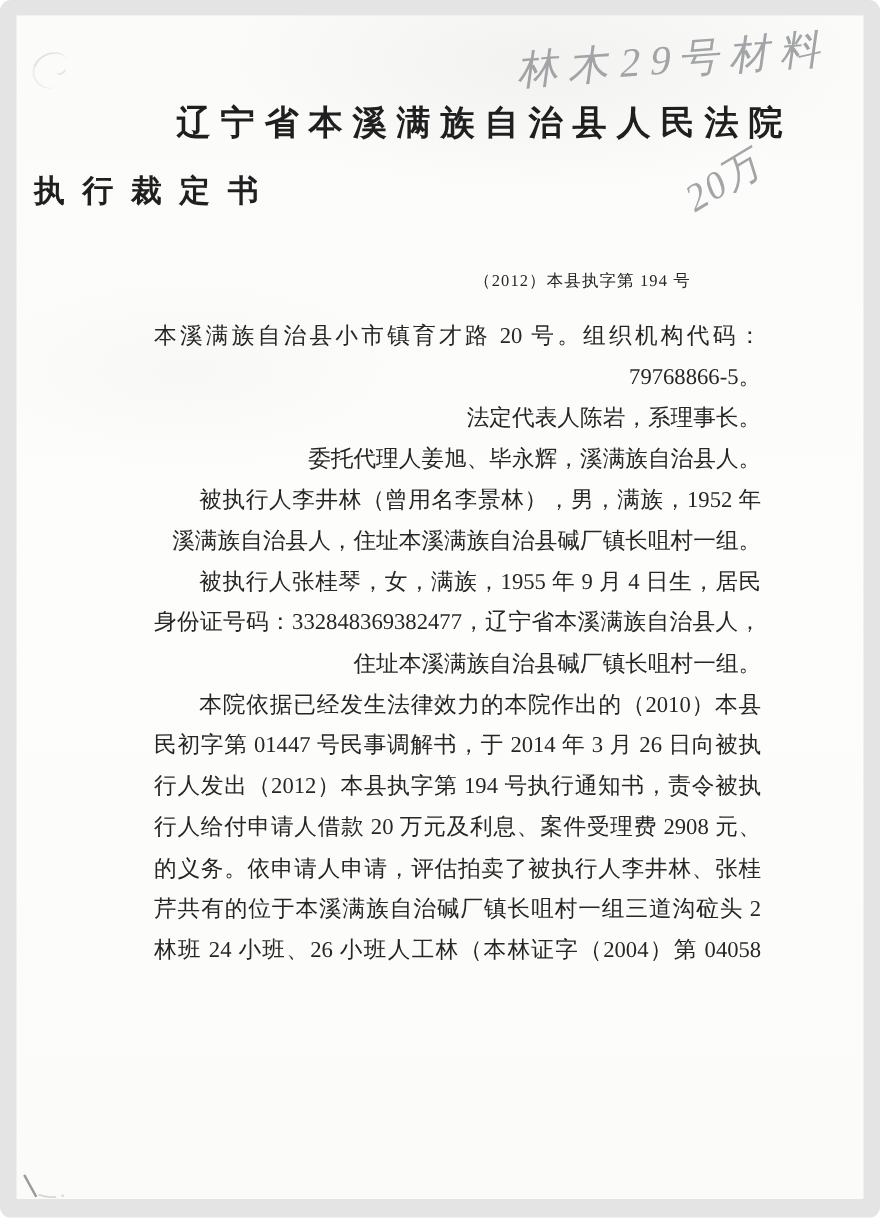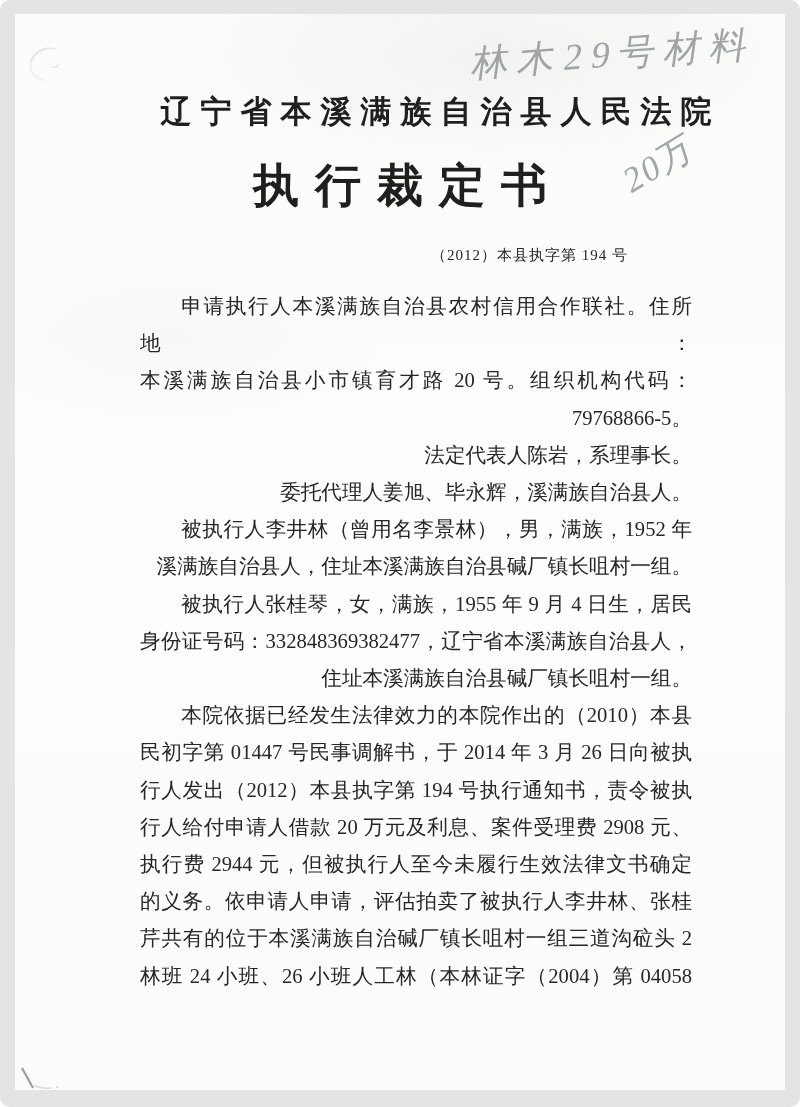--- a/index.html
+++ b/index.html
@@ -64,22 +64,22 @@
     text-indent: 9px;
     white-space: nowrap;
     padding-left: 36px;
   }
   .doc-title {
     position: absolute;
     left: 0;
     top: 141px;
     width: 100%;
     margin: 0;
-    text-align: center;
-    font-size: 46px;
+    text-align: left;
+    font-size: 28px;
     font-weight: 700;
     color: #1f1f1f;
     letter-spacing: 16px;
     text-indent: 16px;
     white-space: nowrap;
   }
   .case-number {
     position: absolute;
     left: 416px;
     top: 232px;
@@ -147,21 +147,20 @@
 
     <h2 class="doc-title">执行裁定书</h2>
 
     <div class="hw hw-amount">20万</div>
 
     <div class="case-number">（2012）本县执字第 194 号</div>
 
     <div class="doc-body">
 
       <div class="para">
-        <div class="ln ind fill">申请执行人本溪满族自治县农村信用合作联社。住所地：</div>
         <div class="ln fill">本溪满族自治县小市镇育才路 20 号。组织机构代码：</div>
         <div class="ln">79768866-5。</div>
       </div>
 
       <div class="para">
         <div class="ln ind">法定代表人陈岩，系理事长。</div>
       </div>
 
       <div class="para">
         <div class="ln ind">委托代理人姜旭、毕永辉，溪满族自治县人。</div>
@@ -176,21 +175,20 @@
         <div class="ln ind fill">被执行人张桂琴，女，满族，1955 年 9 月 4 日生，居民</div>
         <div class="ln fill">身份证号码：332848369382477，辽宁省本溪满族自治县人，</div>
         <div class="ln">住址本溪满族自治县碱厂镇长咀村一组。</div>
       </div>
 
       <div class="para">
         <div class="ln ind fill">本院依据已经发生法律效力的本院作出的（2010）本县</div>
         <div class="ln fill">民初字第 01447 号民事调解书，于 2014 年 3 月 26 日向被执</div>
         <div class="ln fill">行人发出（2012）本县执字第 194 号执行通知书，责令被执</div>
         <div class="ln fill">行人给付申请人借款 20 万元及利息、案件受理费 2908 元、</div>
-        <div class="ln fill">执行费 2944 元，但被执行人至今未履行生效法律文书确定</div>
         <div class="ln fill">的义务。依申请人申请，评估拍卖了被执行人李井林、张桂</div>
         <div class="ln fill">芹共有的位于本溪满族自治碱厂镇长咀村一组三道沟砬头 2</div>
         <div class="ln fill">林班 24 小班、26 小班人工林（本林证字（2004）第 04058</div>
       </div>
 
     </div>
 
     <svg class="mark-bl" width="50" height="26" viewBox="0 0 50 26">
       <path d="M3 2 L14 22" stroke="#8a8a8a" stroke-width="2.2" fill="none" opacity="0.85"></path>
       <path d="M16 20 q8 3 16 2" stroke="#b5b5b5" stroke-width="1.6" fill="none" opacity="0.5"></path>

